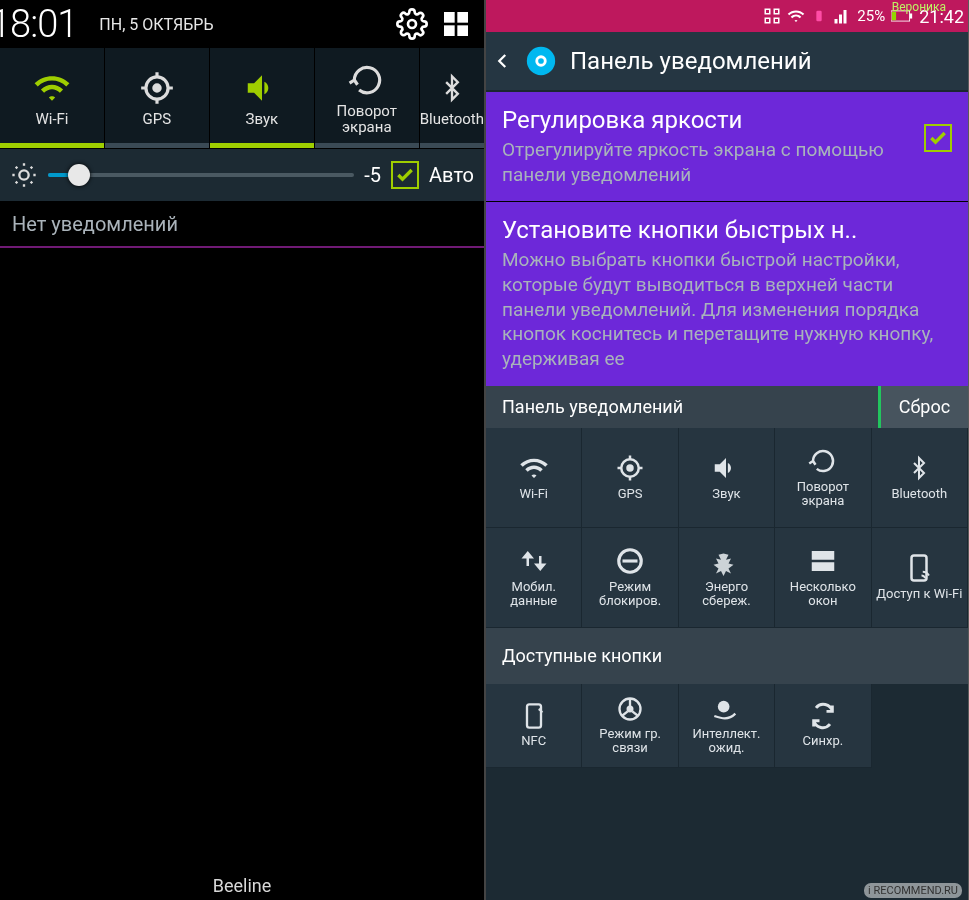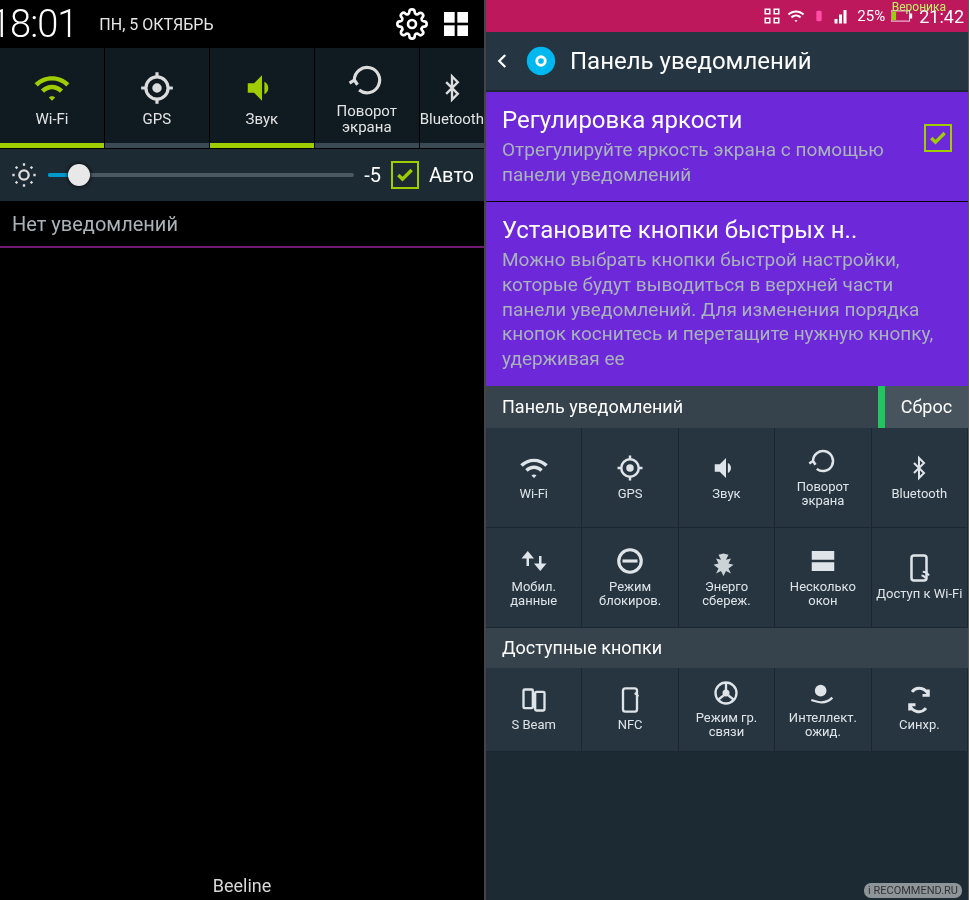--- a/index.html
+++ b/index.html
@@ -36,26 +36,26 @@
   .hdr { height:60px; display:flex; align-items:center; gap:12px; padding:0 8px; background:#253642; color:#fff; font-size:24px; border-bottom:2px solid #1a2730;}
   .section { padding:14px 16px; background:#6d28d9; }
   .section .title { font-size:24px; color:#fff; margin-bottom:4px; }
   .section .desc { font-size:19px; color:#a8b3bb; line-height:1.3; }
   .sec-row { display:flex; align-items:flex-start; gap:12px; }
   .sec-row .txt { flex:1; }
   .sec-row .chk { margin-top:18px; }
   .divider { height:1px; background:#000; }
   .sub-bar { height:42px; background:#36434d; display:flex; align-items:center; }
   .sub-bar .lbl { flex:1; color:#fff; font-size:18px; padding-left:16px; }
-  .reset-btn { height:100%; width:90px; border-left:7px solid #22c55e; background:#47545e; color:#fff; font-size:18px; display:flex; align-items:center; justify-content:center; }
+  .reset-btn { height:100%; width:90px; border-left:3px solid #22c55e; background:#47545e; color:#fff; font-size:18px; display:flex; align-items:center; justify-content:center; }
   .grid { display:grid; grid-template-columns:repeat(5,1fr); }
   .gcell { height:100px; border-right:1px solid #1a2730; border-bottom:1px solid #1a2730; background:#263540; display:flex; flex-direction:column; align-items:center; justify-content:center; gap:4px; color:#dfe4e8; }
   .gcell .gl { font-size:13px; text-align:center; line-height:1.1; padding:0 2px;}
   .gcell.cut { height:84px; }
-  .avail { height:40px; background:#36434d; color:#fff; font-size:18px; display:flex; align-items:center; padding-left:16px;}
+  .avail { height:56px; background:#36434d; color:#fff; font-size:18px; display:flex; align-items:center; padding-left:16px;}
   .watermarks { position:absolute; right:22px; color:#bef264; font-size:12px;padding-left:48px; }
   .watermarks.top { top:0; }
   .watermarks.bot { bottom:2px; right:6px; background:rgba(255,255,255,0.5); color:#333; padding:1px 4px; border-radius:7px; font-size:11px;}
   
   .ic { display:block; }
 </style>
 </head>
 <body>
 
 <div class="phone">
@@ -270,27 +270,20 @@
         </svg>
         <span class="gl">Доступ к Wi-Fi</span>
       </div>
   </div>
 
   <div class="avail">Доступные кнопки</div>
 
   <div class="grid">
     <div class="gcell cut">
         <svg width="28" height="28" viewBox="0 0 24 24" fill="none" stroke="#dfe4e8" stroke-width="2">
-          <rect x="3" y="3" width="8" height="16" rx="1"></rect>
-          <rect x="13" y="5" width="8" height="16" rx="1"></rect>
-        </svg>
-        <span class="gl">S Beam</span>
-      </div>
-    <div class="gcell cut">
-        <svg width="28" height="28" viewBox="0 0 24 24" fill="none" stroke="#dfe4e8" stroke-width="2">
           <rect x="6" y="2" width="12" height="20" rx="2"></rect>
           <path d="M16 6c2 1 3 3 3 3"></path>
         </svg>
         <span class="gl">NFC</span>
       </div>
     <div class="gcell cut">
         <svg width="28" height="28" viewBox="0 0 24 24" fill="none" stroke="#dfe4e8" stroke-width="2">
           <circle cx="12" cy="12" r="9"></circle>
           <circle cx="12" cy="12" r="2" fill="#dfe4e8"></circle>
           <path d="M12 3v7M5 18l5-4M19 18l-5-4"></path>

